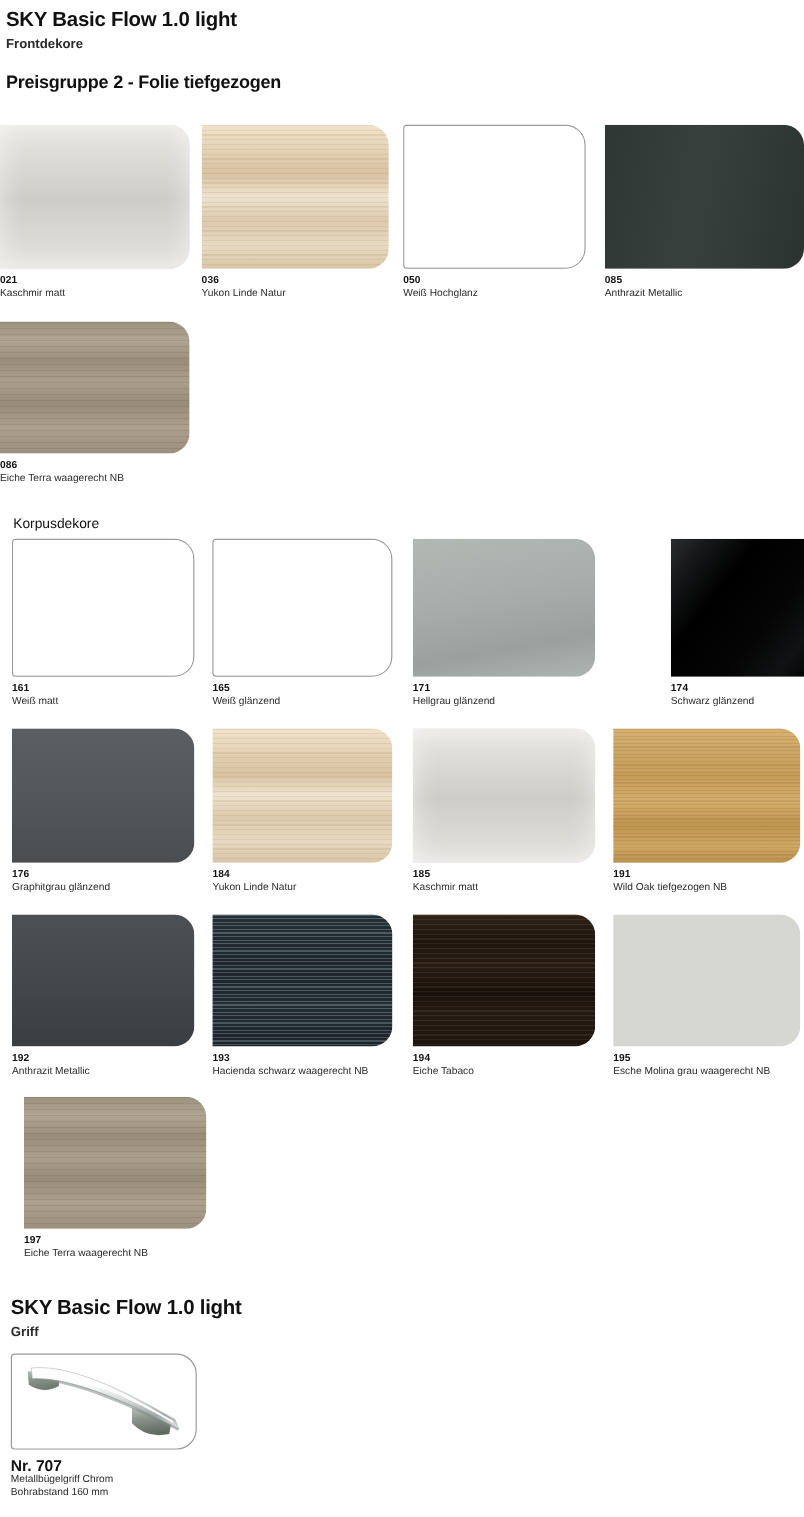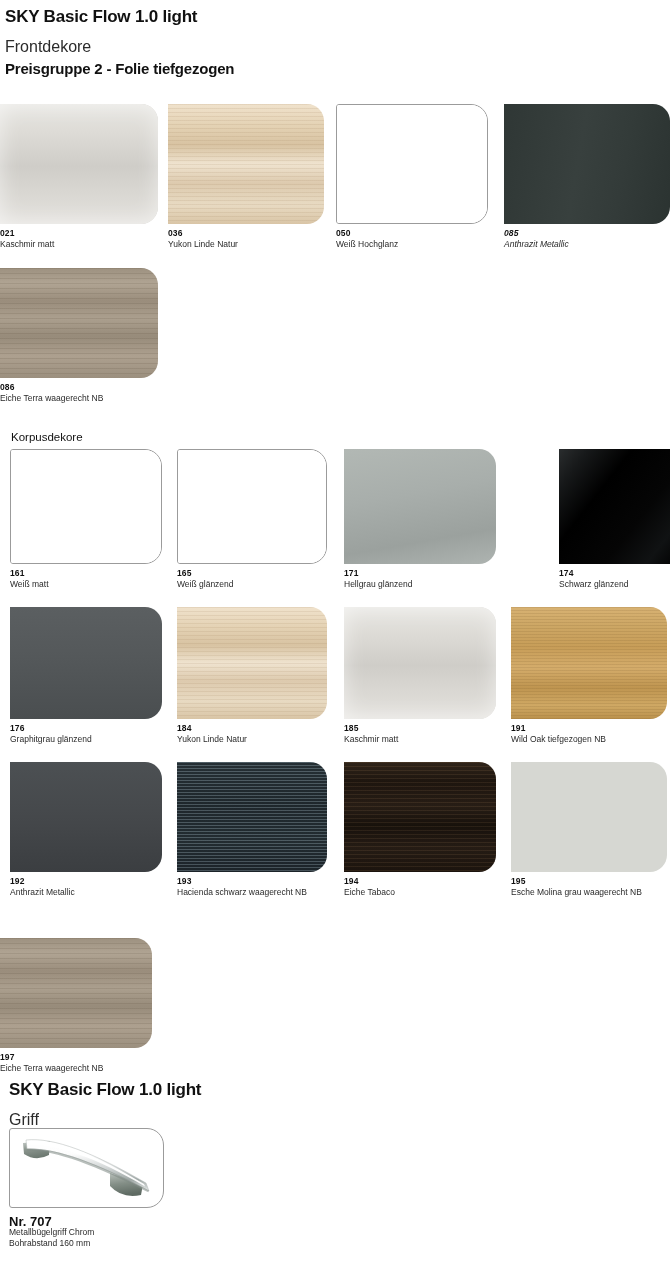--- a/index.html
+++ b/index.html
@@ -12,22 +12,22 @@
     position:relative;
   }
   .page{position:relative;width:670px;height:1264px;}
 
   
   .h-title{
     font-size:17px;font-weight:bold;letter-spacing:-0.2px;
     line-height:19px;color:#111;
   }
   .h-sub{
-    font-size:16px;font-weight:normal;line-height:12px;color:#2b2b2b;
-    margin-top:15px;
+    font-size:11px;font-weight:bold;line-height:12px;color:#2b2b2b;
+    margin-top:5px;
   }
   .h-group{
     font-size:15px;font-weight:bold;line-height:17px;color:#111;
     letter-spacing:-0.2px;
   }
   .h-section{
     font-size:11.5px;font-weight:normal;line-height:13px;color:#111;
   }
 
   .blk-head{position:absolute;left:5px;top:7px;}
@@ -110,21 +110,21 @@
         </div>
         <div class="cell" style="left: 336px; width: 152px;">
           <div class="swatch outline" style="width: 152px; height: 120px;">
             <div class="tex" style="background: rgb(255, 255, 255);"></div>
           </div>
           <div class="lab">
             <div class="code">050</div>
             <div class="nm">Weiß Hochglanz</div>
           </div>
         </div>
-        <div class="cell" style="left: 504px; width: 166px; font-style: italic;">
+        <div class="cell" style="left: 504px; width: 166px;">
           <div class="swatch" style="width: 166px; height: 120px;">
             <div class="tex" style="background: linear-gradient(100deg, rgb(47, 55, 53) 0%, rgb(56, 64, 62) 45%, rgb(51, 59, 57) 70%, rgb(43, 51, 49) 100%);"></div>
           </div>
           <div class="lab">
             <div class="code">085</div>
             <div class="nm">Anthrazit Metallic</div>
           </div>
         </div>
       </div>
       <div class="row" style="top: 268px;">
@@ -253,21 +253,21 @@
           <div class="swatch" style="width: 156px; height: 110px;">
             <div class="tex" style="background: rgb(214, 215, 210);"></div>
           </div>
           <div class="lab">
             <div class="code">195</div>
             <div class="nm">Esche Molina grau waagerecht NB</div>
           </div>
         </div>
       </div>
       <div class="row" style="top: 914px;">
-        <div class="cell" style="left: 0; width: 136px; margin-top: 24px;">
+        <div class="cell" style="left: 20px; width: 136px;">
           <div class="swatch" style="width: 152px; height: 110px;">
             <div class="tex" style="background: repeating-linear-gradient(rgba(90, 76, 58, 0.16) 0px, rgba(90, 76, 58, 0.16) 1px, rgba(255, 255, 255, 0) 1px, rgba(255, 255, 255, 0) 5px), linear-gradient(rgb(157, 145, 128) 0%, rgb(176, 164, 147) 14%, rgb(154, 141, 124) 30%, rgb(171, 159, 142) 46%, rgb(151, 139, 122) 62%, rgb(173, 160, 143) 80%, rgb(155, 143, 126) 100%);"></div>
           </div>
           <div class="lab">
             <div class="code">197</div>
             <div class="nm">Eiche Terra waagerecht NB</div>
           </div>
         </div>
       </div>
     </div>

